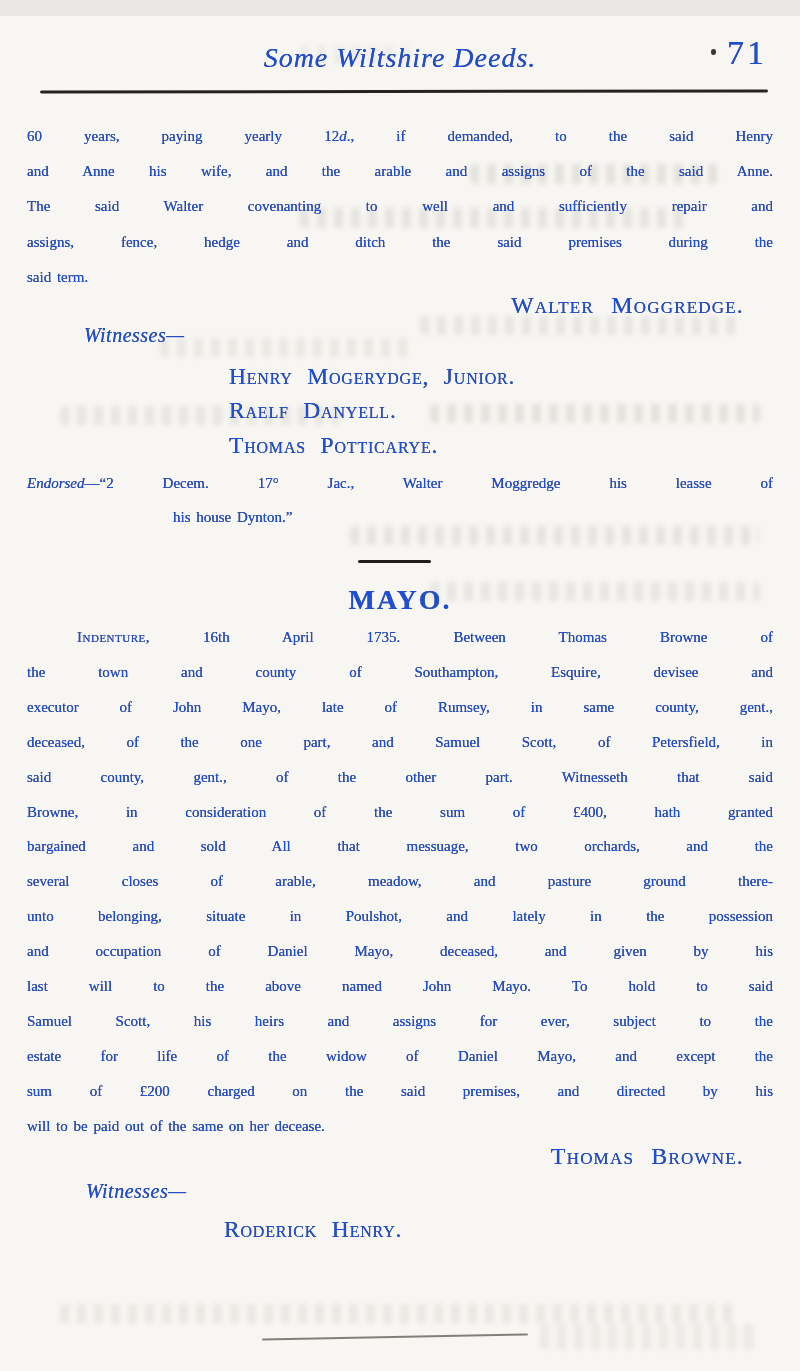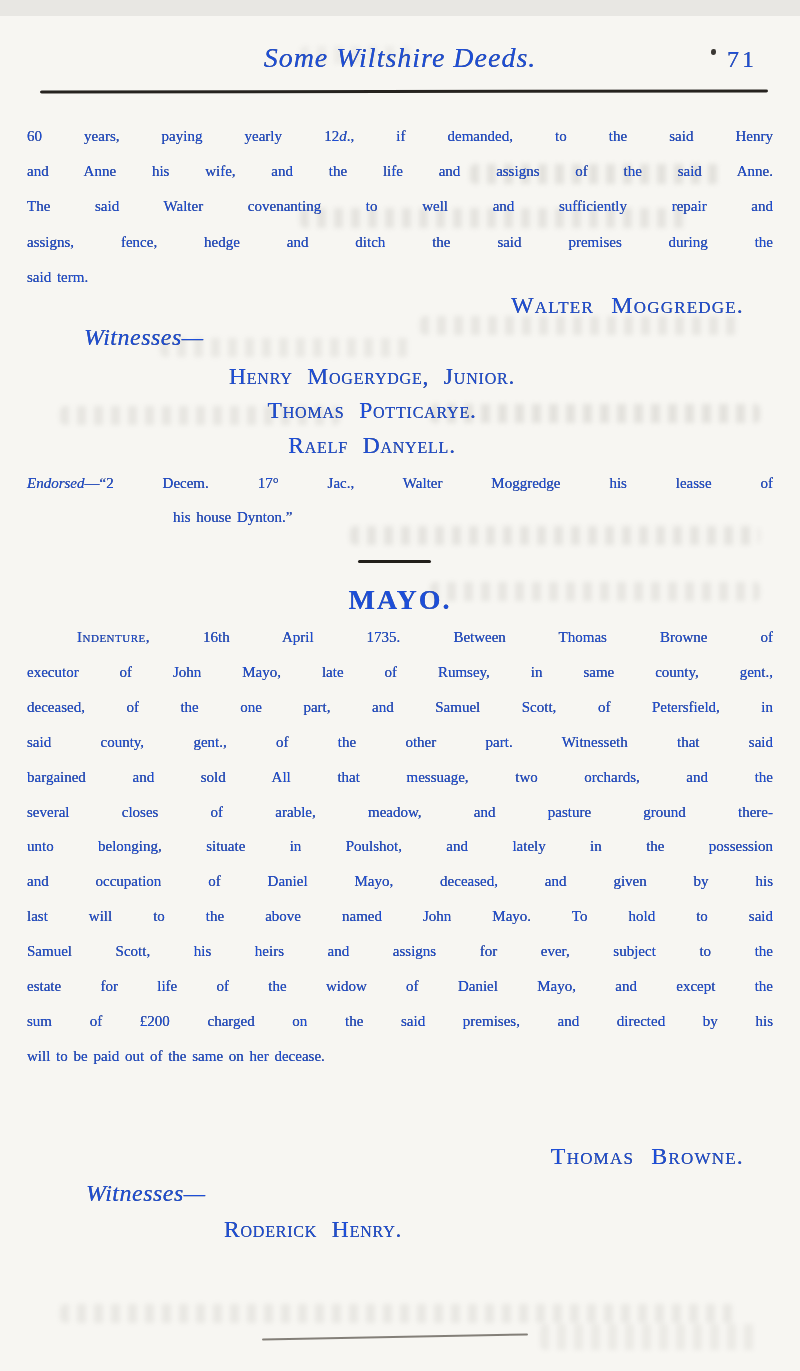--- a/index.html
+++ b/index.html
@@ -12,21 +12,21 @@
   }
   .abs { position:absolute; }
 
   
   .title {
     left:0; right:0; top:26px; text-align:center;
     font-style:italic; font-size:28px; letter-spacing:1px;
     text-shadow:0 0 .6px rgba(20,18,15,.75);
   }
   .ink-dot { left:711px; top:33px; width:5px; height:6px; background:#3a3733; border-radius:50% 40% 55% 45%; }
-  .pagenum { left:727px; top:30px; font-size:24px; letter-spacing:3px; text-shadow:0 0 .5px rgba(20,18,15,.7); }
+  .pagenum { left:727px; top:18px; font-size:34px; letter-spacing:3px; text-shadow:0 0 .5px rgba(20,18,15,.7); }
   .header-rule { left:40px; top:74px; width:728px; height:3px; background:#26231f; border-radius:2px/60%; transform:rotate(-.08deg); }
 
   
   .para, .endorsed {
     left:27px; width:746px; font-size:15px; line-height:35.2px;
     word-spacing:2px; text-shadow:0 0 .55px rgba(25,22,18,.8);
   }
   .justify .line { text-align:justify; text-align-last:justify; text-justify:inter-word; }
   .justify .line:last-child { text-align-last:left; }
   .para1 { top:103px; }
@@ -35,25 +35,25 @@
   .endorsed { top:451px; line-height:33.5px; }
   .endorsed .line:last-child { padding-left:146px; }
   .i { font-style:italic; }
   .sc { font-variant:small-caps; letter-spacing:.5px; }
 
   
   .sc-line { font-variant:small-caps; text-shadow:0 0 .55px rgba(25,22,18,.8); }
   .sig { font-size:24px; word-spacing:10px; letter-spacing:1.2px; }
   .sig1 { right:56px; top:276px; }
   .sig2 { right:56px; top:1127px; }
-  .wit-label { font-style:italic; font-size:24px; letter-spacing:.5px; text-shadow:0 0 .55px rgba(25,22,18,.8); }
+  .wit-label { font-style:italic; font-size:20px; letter-spacing:.5px; text-shadow:0 0 .55px rgba(25,22,18,.8); }
   .wit1-label { left:84px; top:308px; }
   .wit2-label { left:86px; top:1164px; }
   .names { font-size:23.5px; word-spacing:8px; letter-spacing:.8px; }
-  .names .line { text-align:center; }
+  .names .line { text-align:left; }
   .names1 { left:229px; top:343px; line-height:34.4px; }
   .names2 { left:224px; top:1196px; line-height:34.8px; }
 
   
   .divider { left:358px; top:544px; width:73px; height:2.5px; background:#221f1b; border-radius:2px; }
   .bottom-rule { left:262px; top:1320px; width:266px; height:2px; background:#6e6a63; transform:rotate(-1.1deg); border-radius:1px; opacity:.85; }
 
   
   .smudge {
     position:absolute; filter:blur(2.6px); border-radius:5px;
@@ -80,47 +80,49 @@
   <div class="smudge" style="left:540px;top:1308px;width:220px;height:26px;opacity:.3"></div>
 
   <div class="abs title">Some Wiltshire Deeds.</div>
   <div class="abs ink-dot"></div>
   <div class="abs pagenum">71</div>
   <div class="abs header-rule"></div>
 
   <section>
     <div class="abs para para1 justify">
         <div class="line"><span>60 years, paying yearly 12</span><span class="i">d</span><span>., if demanded, to the said Henry</span></div>
-        <div class="line"><span>and Anne his wife, and the life and assigns of the said Anne.</span></div>
+        <div class="line"><span>and Anne his wife, and the arable and assigns of the said Anne.</span></div>
         <div class="line"><span>The said Walter covenanting to well and sufficiently repair and</span></div>
         <div class="line"><span>assigns, fence, hedge and ditch the said premises during the</span></div>
         <div class="line"><span>said term.</span></div>
       </div>
     <div class="abs sig sig1 sc-line">Walter Moggredge.</div>
     <div class="abs wit-label wit1-label">Witnesses—</div>
     <div class="abs names names1 sc-line">
         <div class="line"><span>Henry Mogerydge, Junior.</span></div>
+        <div class="line"><span>Raelf Danyell.</span></div>
         <div class="line"><span>Thomas Potticarye.</span></div>
-        <div class="line"><span>Raelf Danyell.</span></div>
       </div>
     <div class="abs endorsed justify">
         <div class="line"><span class="i">Endorsed</span><span>—“2 Decem. 17° Jac., Walter Moggredge his leasse of</span></div>
         <div class="line"><span>his house Dynton.”</span></div>
       </div>
   </section>
 
   <div class="abs divider"></div>
 
   <section>
     <h2 class="abs heading">MAYO.</h2>
     <div class="abs para para2 justify">
         <div class="line"><span class="sc">Indenture,</span><span> 16th April 1735. Between Thomas Browne of</span></div>
+        <div class="line"><span>the town and county of Southampton, Esquire, devisee and</span></div>
         <div class="line"><span>executor of John Mayo, late of Rumsey, in same county, gent.,</span></div>
         <div class="line"><span>deceased, of the one part, and Samuel Scott, of Petersfield, in</span></div>
         <div class="line"><span>said county, gent., of the other part. Witnesseth that said</span></div>
+        <div class="line"><span>Browne, in consideration of the sum of £400, hath granted</span></div>
         <div class="line"><span>bargained and sold All that messuage, two orchards, and the</span></div>
         <div class="line"><span>several closes of arable, meadow, and pasture ground there-</span></div>
         <div class="line"><span>unto belonging, situate in Poulshot, and lately in the possession</span></div>
         <div class="line"><span>and occupation of Daniel Mayo, deceased, and given by his</span></div>
         <div class="line"><span>last will to the above named John Mayo. To hold to said</span></div>
         <div class="line"><span>Samuel Scott, his heirs and assigns for ever, subject to the</span></div>
         <div class="line"><span>estate for life of the widow of Daniel Mayo, and except the</span></div>
         <div class="line"><span>sum of £200 charged on the said premises, and directed by his</span></div>
         <div class="line"><span>will to be paid out of the same on her decease.</span></div>
       </div>

